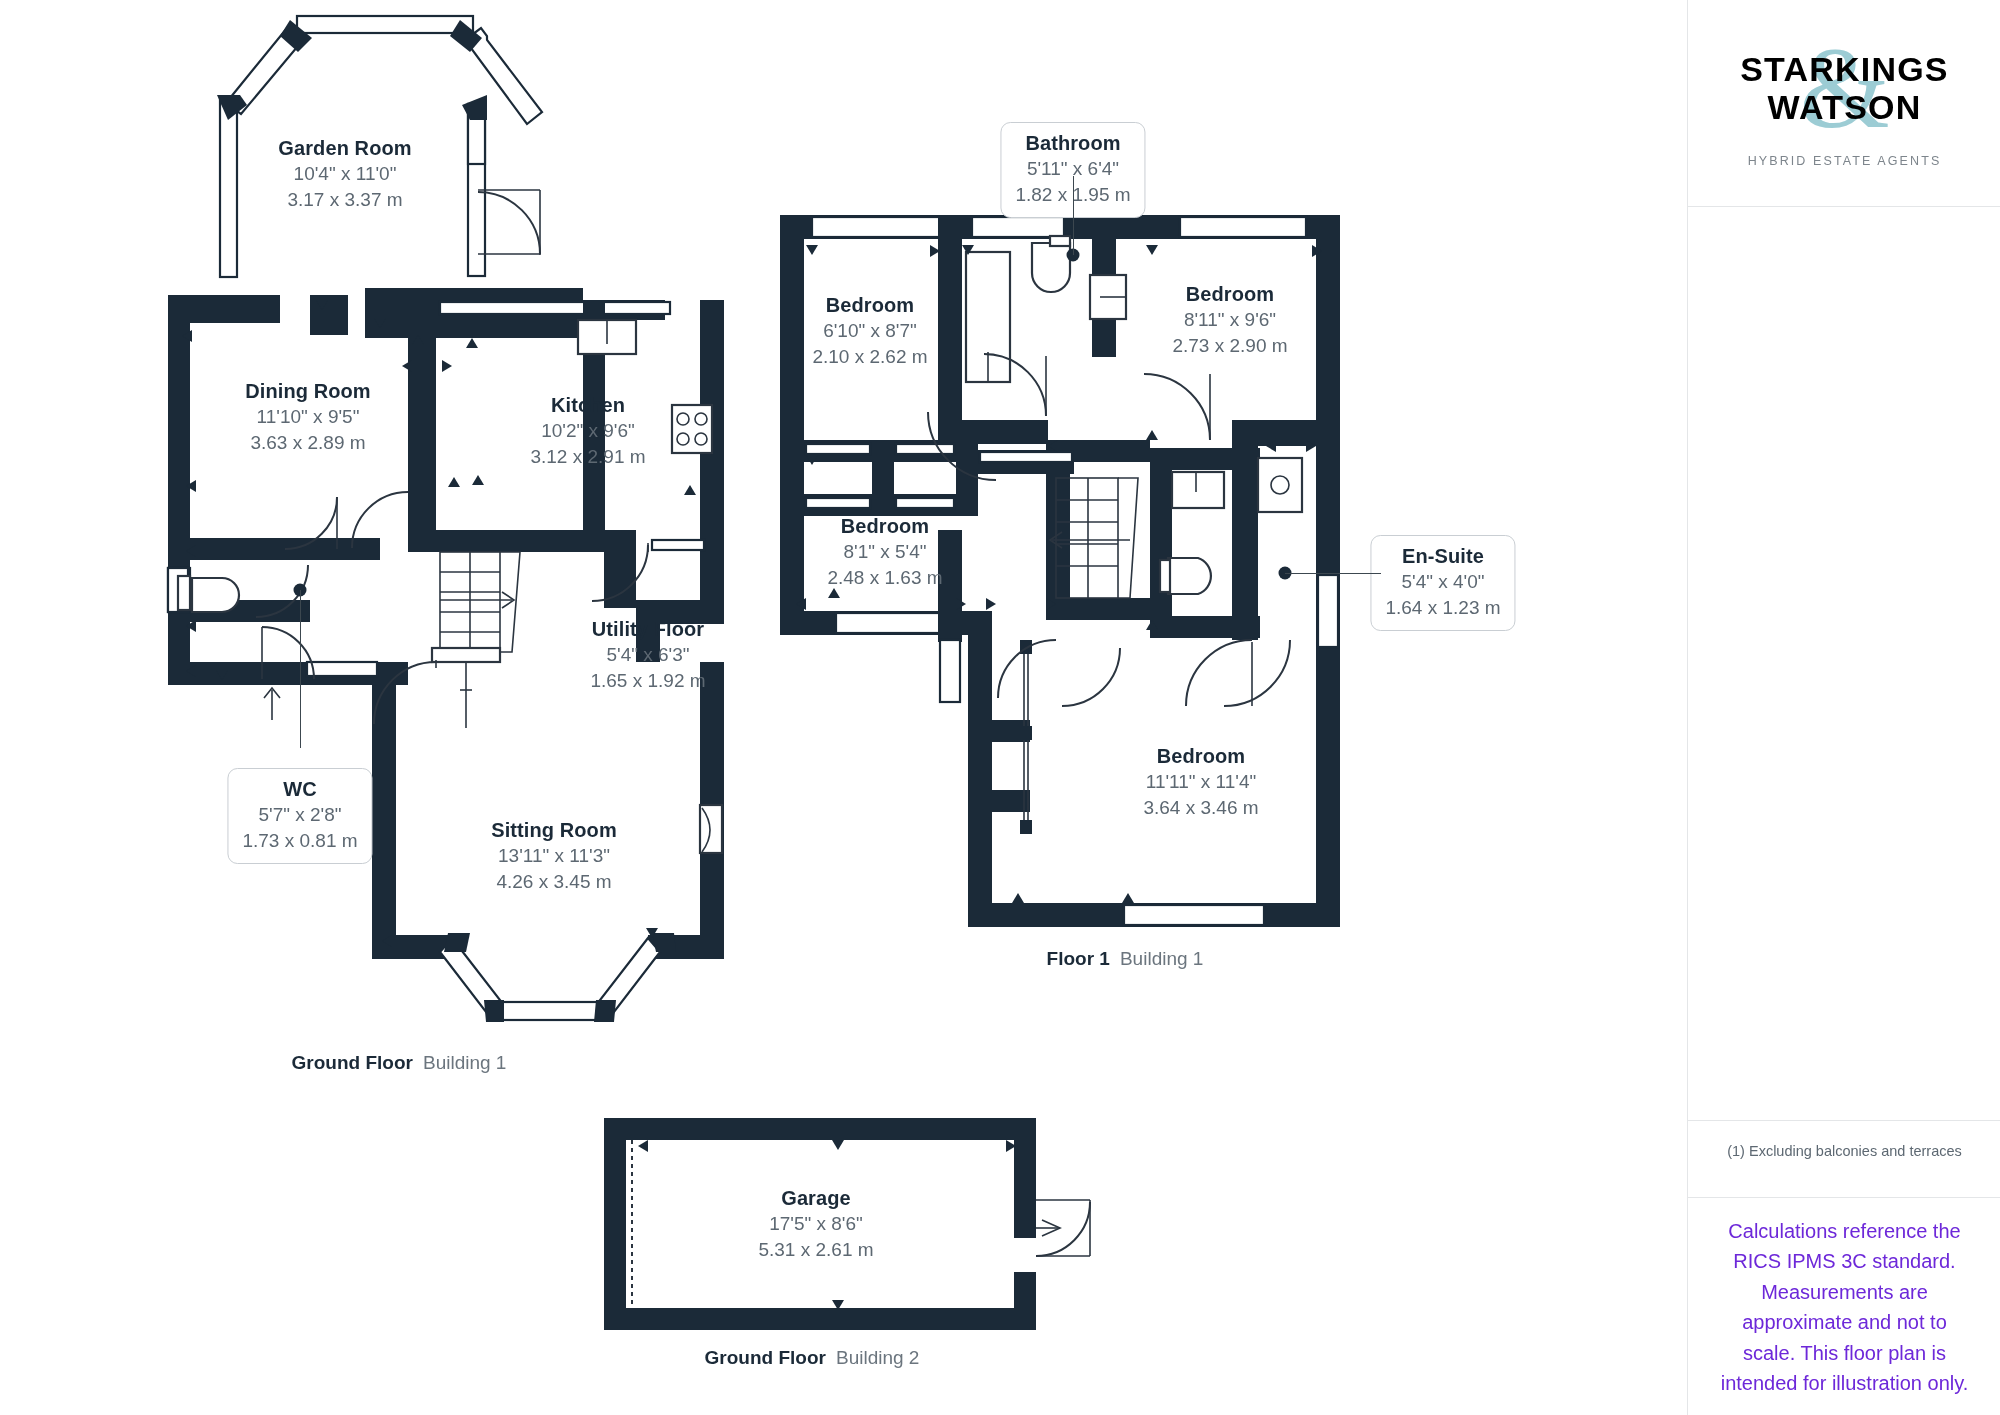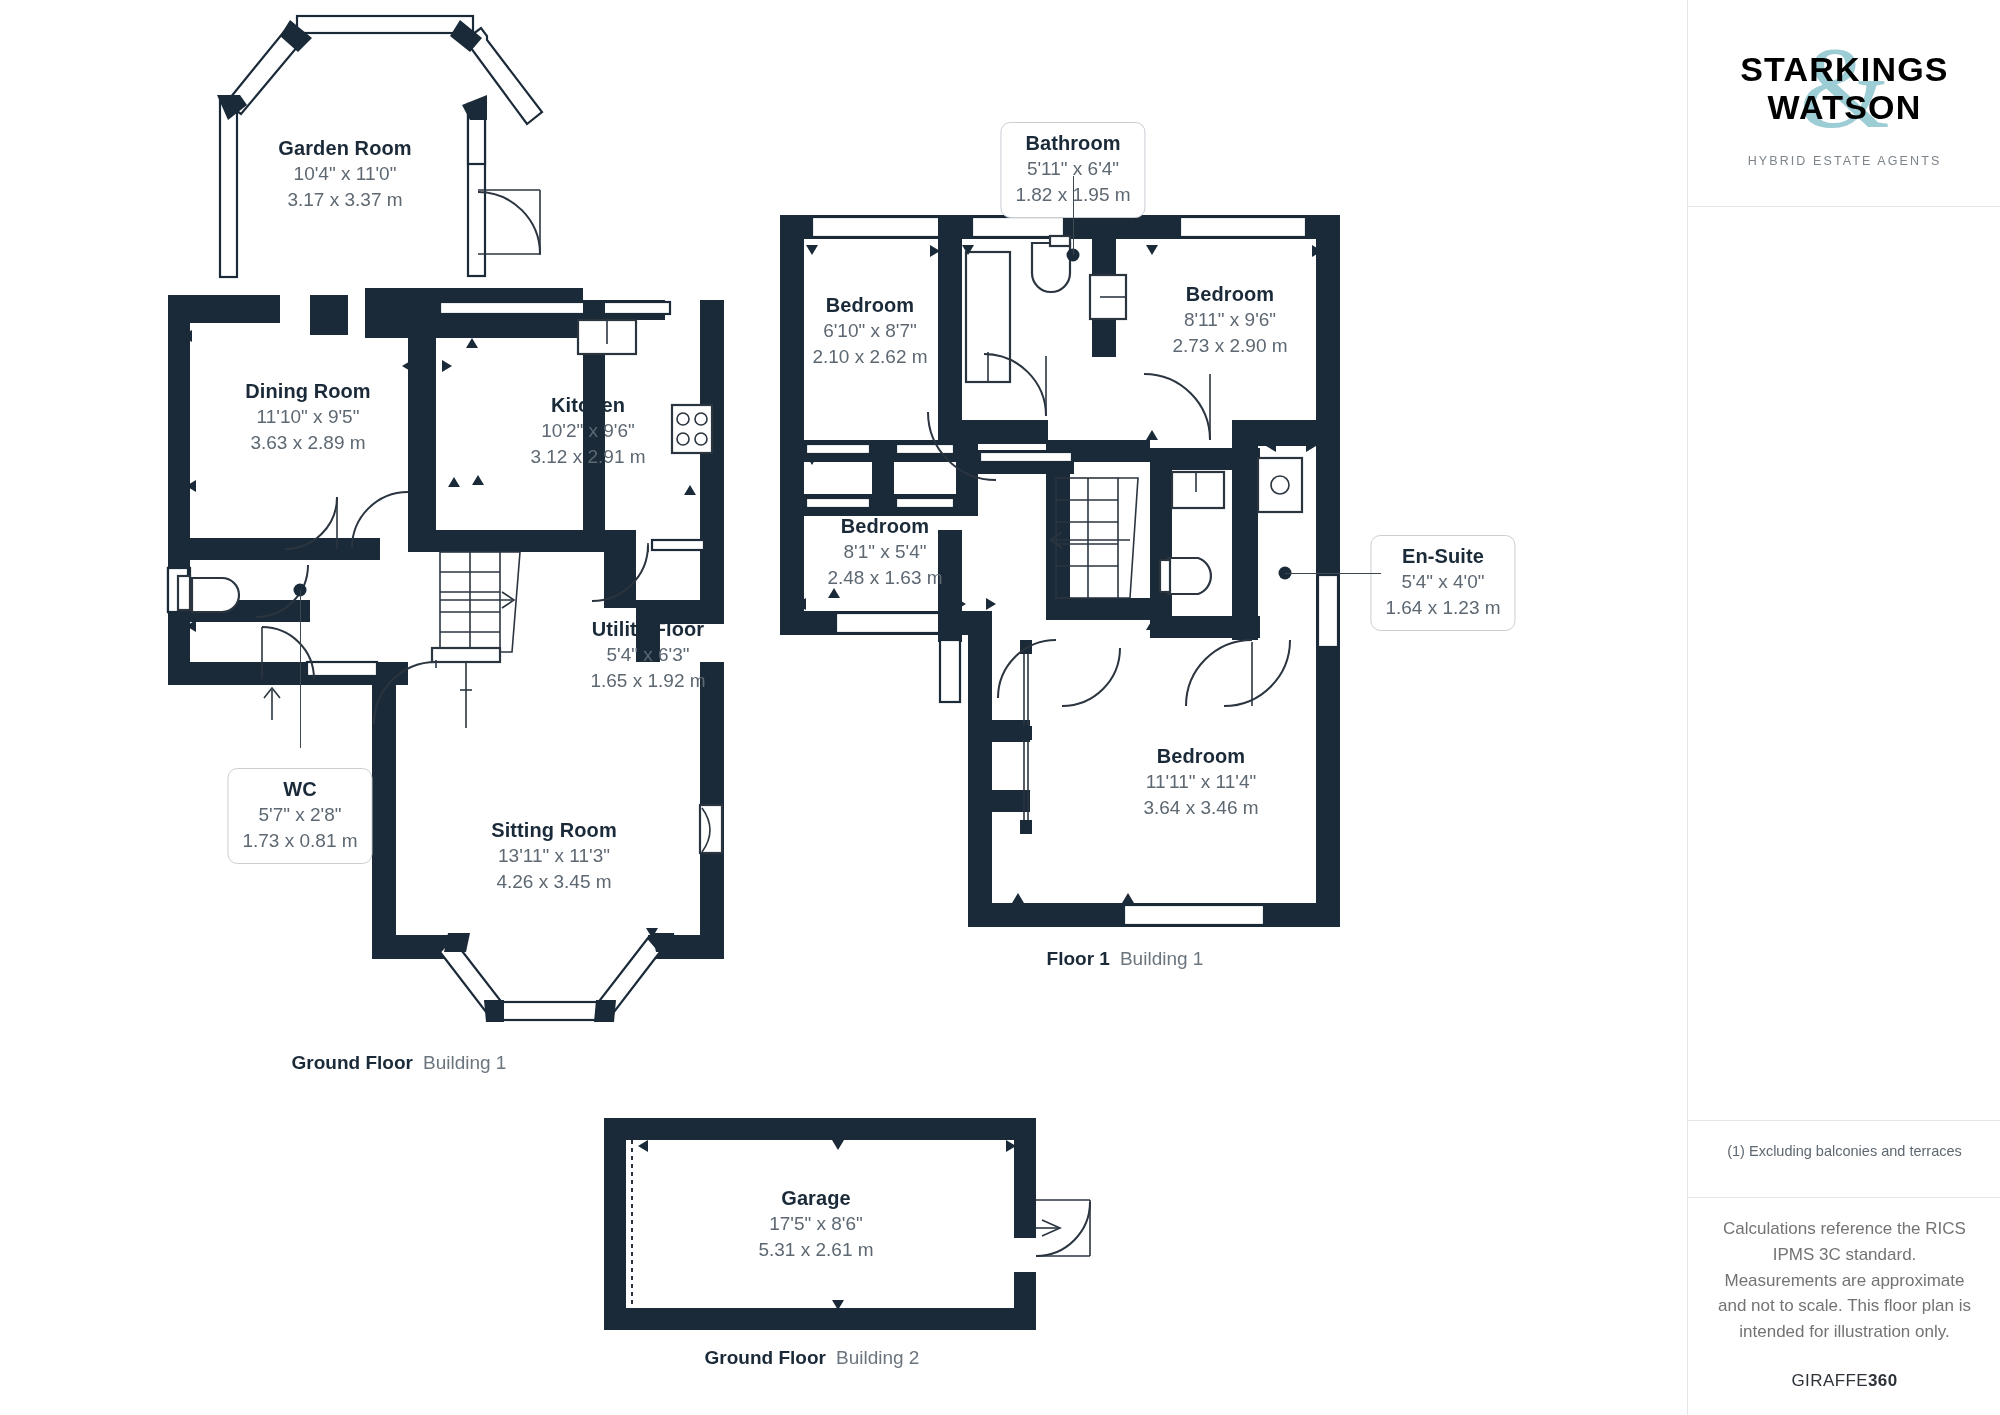--- a/index.html
+++ b/index.html
@@ -166,22 +166,22 @@
   
   #footnote-block { top: 1143px; }
   .footnote-text {
     font-size: 14.5px;
     color: #5d6872;
   }
 
   
   #disclaimer-block { top: 1216px; }
   .disclaimer-text {
-    font-size: 17px;
-    color: #737373;
+    font-size: 20px;
+    color: #6d28d9;
     line-height: 1.52;
     padding: 0 28px;
   }
   .brand-line {
     margin-top: 26px;
     font-size: 17px;
     color: #2c3238;
     letter-spacing: .4px;
   }
   .brand-line b { font-weight: bold; }

